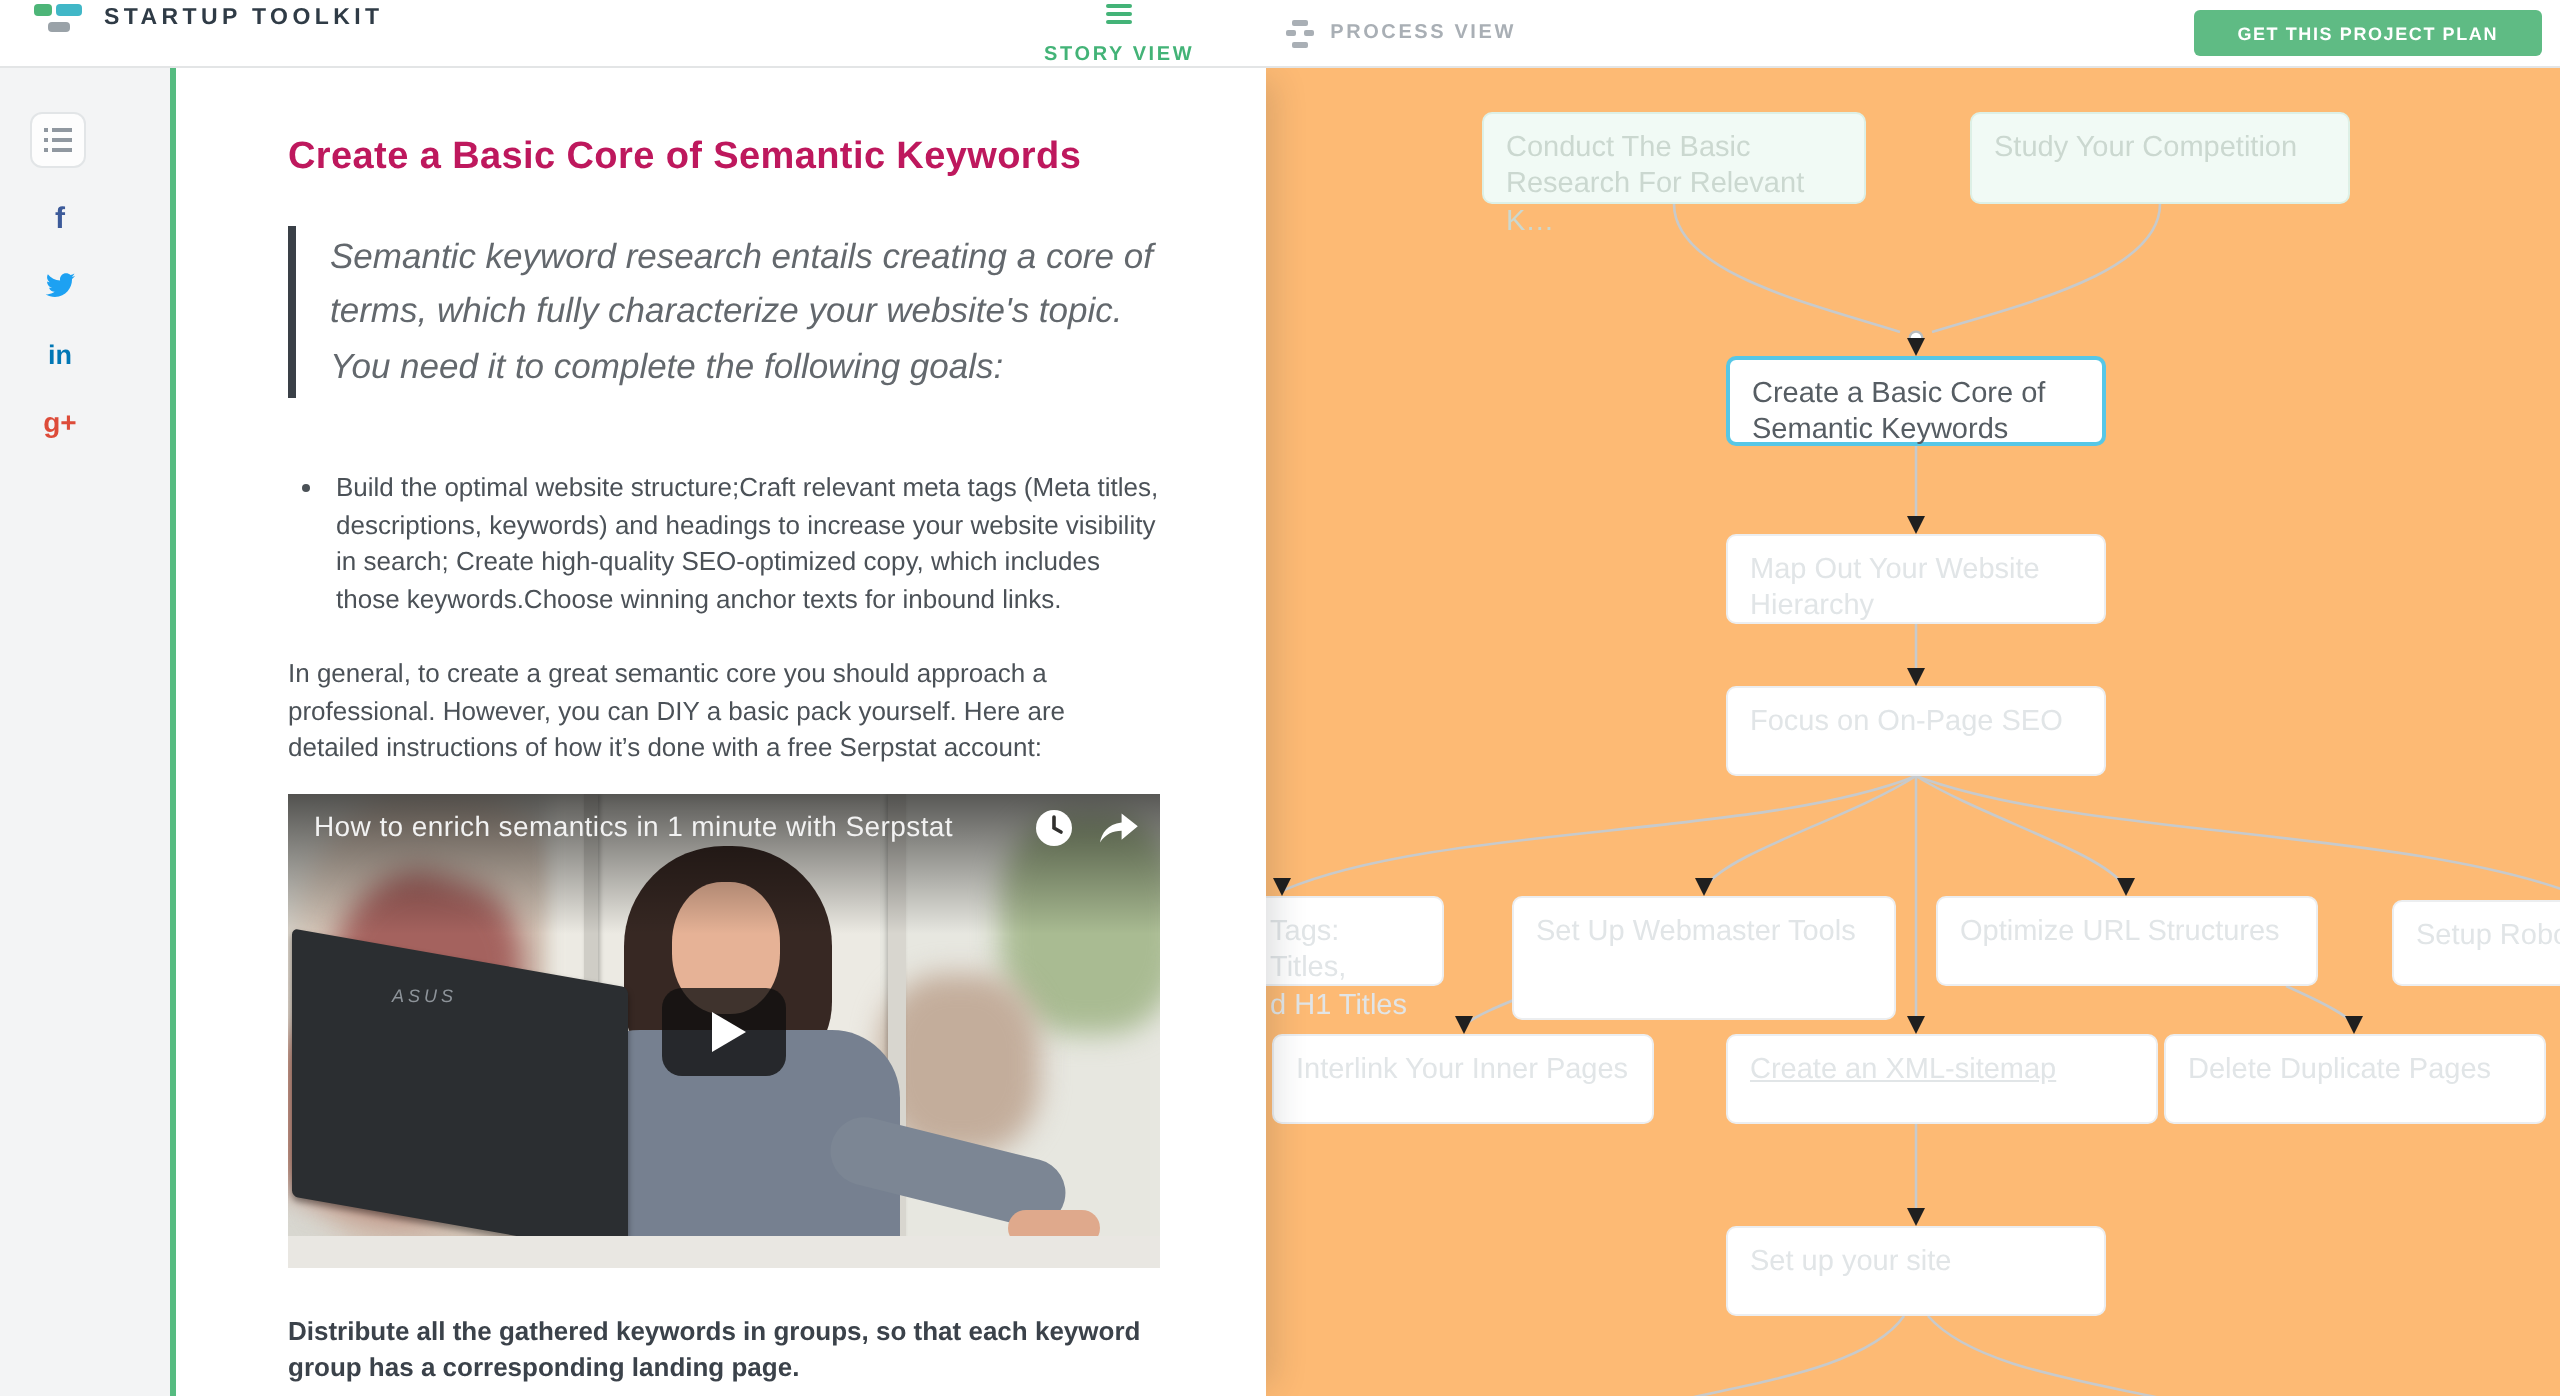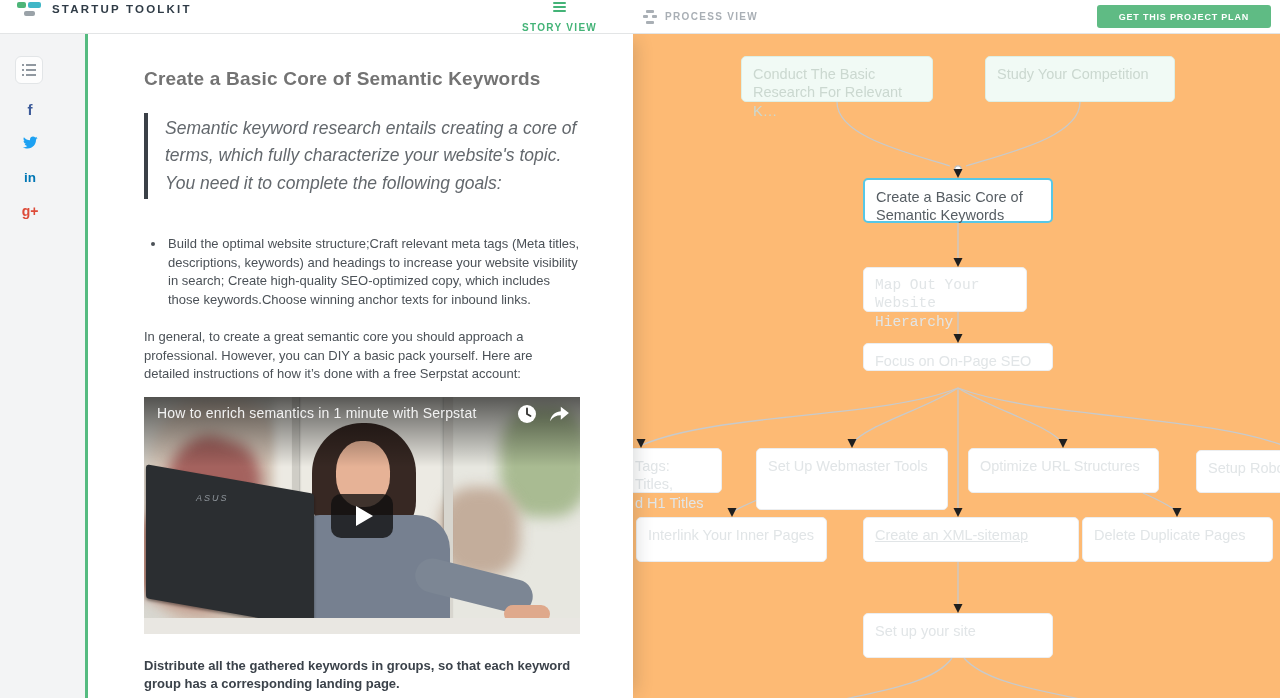--- a/index.html
+++ b/index.html
@@ -41,22 +41,22 @@
   .flow { position:absolute; inset:0; z-index:1; background:#fdba74; }
   .flow svg { position:absolute; left:0; top:0; }
   .node { position:absolute; background:#fff; border:1px solid #eceef0; border-radius:5px;
     padding:8px 11px; font-size:14.5px; line-height:1.26; color:#e1e5e7; cursor:pointer; }
   .node span { display:block; }
   .node.done { background:#f1faf5; border-color:#ddf0e6; color:#cbd8d0; }
   .node.active { border:2px solid #57c7e6; color:#565d63; }
   .n0 { left:741px; top:22px; width:192px; height:46px; }
   .n1 { left:985px; top:22px; width:190px; height:46px; }
   .n2 { left:863px; top:144px; width:190px; height:45px; }
-  .n3 { left:863px; top:233px; width:164px; height:45px;font-family:Liberation Mono, monospace; }
-  .n4 { left:863px; top:309px; width:190px; height:28px; }
+  .n3 { left:863px; top:233px; width:190px; height:45px; }
+  .n4 { left:863px; top:309px; width:190px; height:45px; }
   .n5 { left:556px; top:414px; width:166px; height:45px; padding-left:78px; }
   .n6 { left:756px; top:414px; width:192px; height:62px; }
   .n7 { left:968px; top:414px; width:191px; height:45px; }
   .n8 { left:1196px; top:416px; width:190px; height:43px; }
   .n9 { left:636px; top:483px; width:191px; height:45px; }
   .n10 { left:863px; top:483px; width:216px; height:45px;text-decoration:underline; }
   .n11 { left:1082px; top:483px; width:191px; height:45px; }
   .n12 { left:863px; top:579px; width:190px; height:45px; }
 
   
@@ -69,21 +69,21 @@
   .soc { width:24px; height:18px; display:flex; align-items:center; justify-content:center;
     cursor:pointer; font-weight:bold; text-decoration:none; }
   .soc.fb { color:#3c5a99; font-size:15px; }
   .soc.li { color:#0177b5; font-size:13.5px; }
   .soc.gp { color:#dd4b39; font-size:14px; }
 
   
   .panel { position:absolute; left:85px; top:0; width:548px; height:100%; background:#fff;
     border-left:3px solid #55bb80; z-index:20; padding:20px 53px 0 56px;
     box-shadow:10px 0 16px -6px rgba(40,45,50,.16); }
-  .a-title { margin-top:14px; font-size:19px; font-weight:bold; color:#737373; letter-spacing:.2px; }
+  .a-title { margin-top:14px; font-size:19px; font-weight:bold; color:#be185d; letter-spacing:.2px; }
   .a-quote { margin-top:23px; border-left:4px solid #3a4047; padding:2px 0 2px 17px;
     font-style:italic; font-size:17.5px; line-height:1.57; color:#63686d; }
   .a-list { margin:36px 0 0 4px; padding-left:18px; }
   .a-list li { font-size:13px; line-height:1.42; color:#4b5157; padding-left:2px; }
   .a-para { margin-top:19px; font-size:13px; line-height:1.42; color:#4b5157; }
   .a-closing { margin-top:23px; font-size:13px; line-height:1.42; font-weight:bold; color:#3b424a; }
 
   
   .video { position:relative; margin-top:13px; width:436px; height:237px; overflow:hidden;
     background:#d8d7d0; cursor:pointer; }

